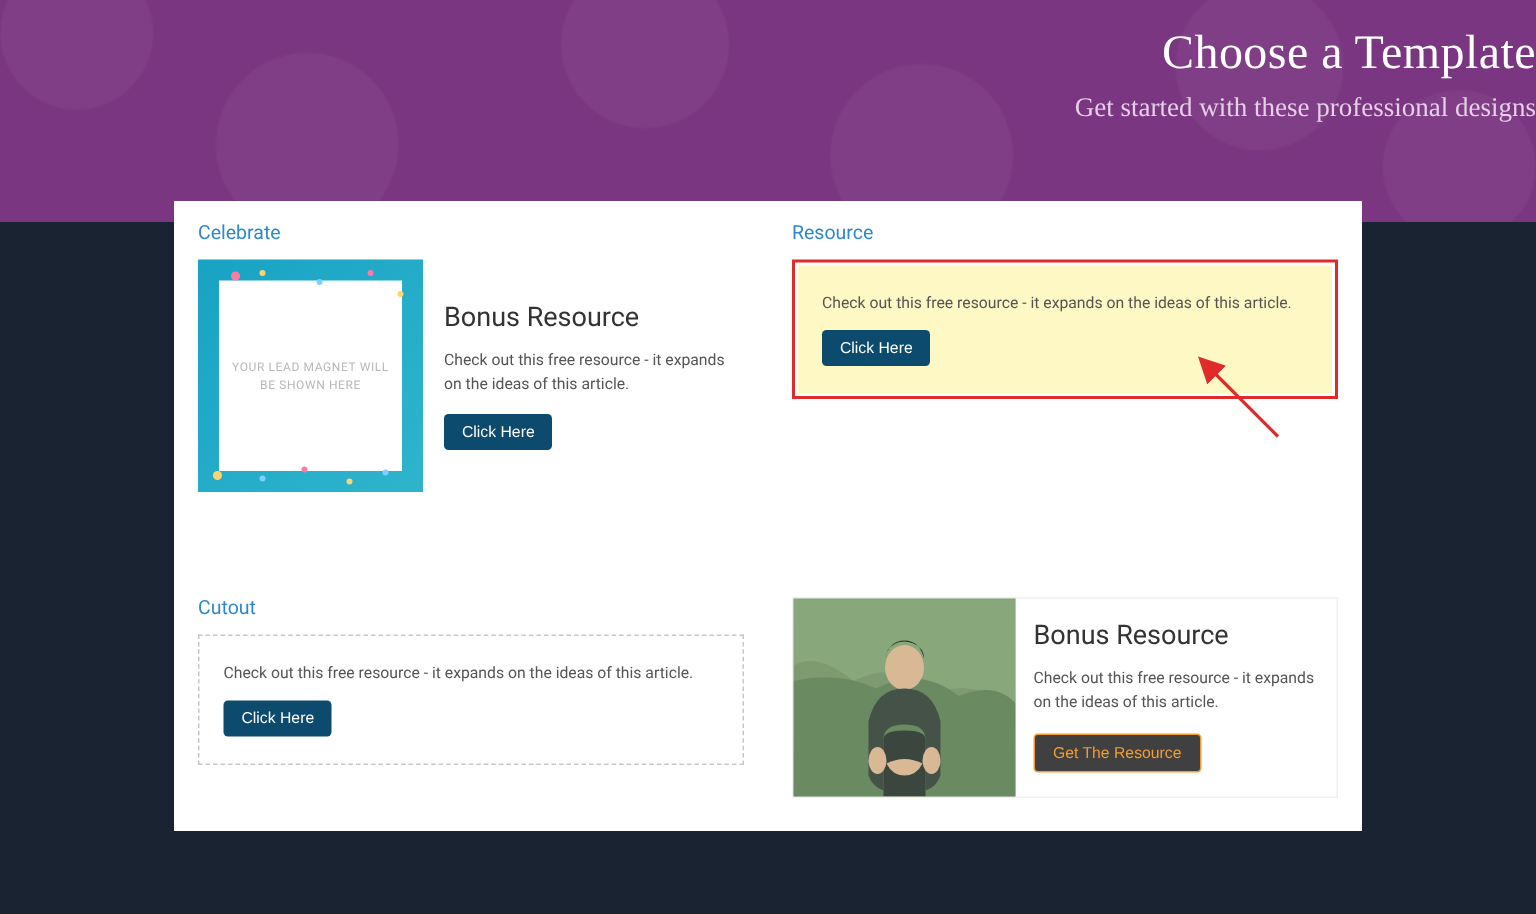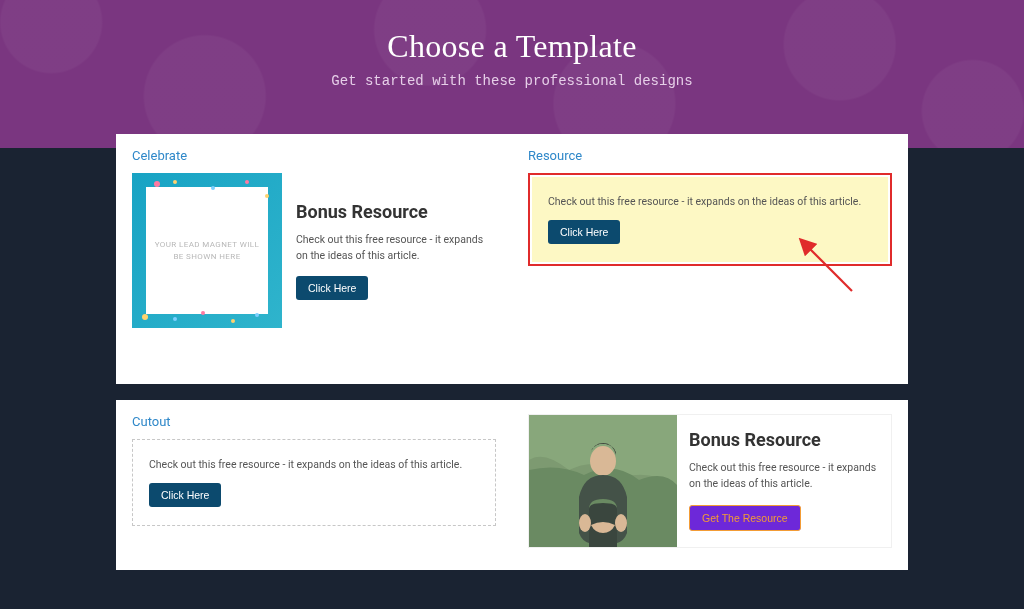--- a/index.html
+++ b/index.html
@@ -1,49 +1,49 @@
 <!DOCTYPE html>
 <html><head>
   <meta charset="utf-8">
   <style>
     *{box-sizing:border-box;margin:0;padding:0}
     body{font-family:-apple-system,BlinkMacSystemFont,"Segoe UI",Roboto,Arial,sans-serif;width:1024px;height:609px;overflow:hidden;background:#1a2332}
-    .hero{background:#7a3680;height:148px;position:relative;overflow:hidden;text-align:center;padding-top:28px}
+    .hero{background:#7a3680;height:148px;position:relative;overflow:hidden;text-align:right;padding-top:16px}
     .hero::before{content:"";position:absolute;inset:0;background-image:radial-gradient(circle at 5% 15%,rgba(255,255,255,.04) 50px,transparent 52px),radial-gradient(circle at 20% 65%,rgba(255,255,255,.04) 60px,transparent 62px),radial-gradient(circle at 42% 20%,rgba(255,255,255,.04) 55px,transparent 57px),radial-gradient(circle at 60% 70%,rgba(255,255,255,.04) 60px,transparent 62px),radial-gradient(circle at 82% 30%,rgba(255,255,255,.04) 55px,transparent 57px),radial-gradient(circle at 95% 75%,rgba(255,255,255,.04) 50px,transparent 52px)}
     .hero h1{font-family:Georgia,serif;color:#fff;font-size:32px;font-weight:400;position:relative;letter-spacing:.3px}
-    .hero .sub{font-family:Liberation Mono, monospace;color:#e6cfe8;font-size:14px;margin-top:8px;position:relative}
+    .hero .sub{font-family:Liberation Serif, serif;color:#e6cfe8;font-size:18px;margin-top:8px;position:relative}
     .container{width:792px;margin:-14px auto 0;position:relative}
     .grid{display:grid;grid-template-columns:1fr 1fr;}
     .card{background:#fff;padding:14px 16px 16px;min-height:0}
     .card-title{color:#2f88c9;font-size:13px;font-weight:400;margin-bottom:10px}
     
     .celebrate-body{display:flex;gap:14px;align-items:center}
     .cel-frame{width:150px;height:155px;background:linear-gradient(135deg,#18a3c4,#2fb4cc);position:relative;padding:14px;flex:0 0 150px}
     .cel-frame::before,.cel-frame::after{content:"";position:absolute;width:6px;height:6px;border-radius:50%}
     .cel-frame::before{top:8px;left:22px;background:#ff7aa2;box-shadow:18px -2px 0 -1px #ffd36e,56px 4px 0 -1px #7dd0ff,90px -2px 0 -1px #ff7aa2,110px 12px 0 -1px #ffd36e}
     .cel-frame::after{bottom:8px;left:10px;background:#ffd36e;box-shadow:30px 2px 0 -1px #7dd0ff,58px -4px 0 -1px #ff7aa2,88px 4px 0 -1px #ffd36e,112px -2px 0 -1px #7dd0ff}
     .cel-inner{background:#fff;width:100%;height:100%;display:flex;align-items:center;justify-content:center;text-align:center;padding:4px;color:#b8b8b8;font-size:8px;line-height:1.5;letter-spacing:.4px}
     .cel-text{flex:1}
-    .bonus-title{font-size:18px;font-weight:700;color:#333;margin-bottom:10px}
+    .bonus-title{font-size:18px;font-weight:400;color:#333;margin-bottom:10px}
     .bonus-desc{font-size:10.5px;color:#555;line-height:1.55;margin-bottom:12px}
     .btn{display:inline-block;background:#0c4a6e;color:#fff;font-size:10.5px;padding:6px 12px;border-radius:3px;border:none;cursor:pointer}
     
     .hl-wrap{border:2px solid #e02b2b;padding:2px;position:relative}
     .hl-box{background:#fdf8c4;padding:18px 16px}
     .hl-box p{font-size:10.5px;color:#555;margin-bottom:12px}
     .hl-arrow{position:absolute;top:62px;left:268px;pointer-events:none}
     
     .cut-box{border:1px dashed #c7c7c7;padding:18px 16px}
     .cut-box p{font-size:10.5px;color:#555;margin-bottom:12px}
     
     .por-body{display:flex;gap:0;border:1px solid #f0f0f0}
     .por-img{width:148px;height:132px;flex:0 0 148px;background:linear-gradient(#8aa87d,#6d8b65);position:relative;overflow:hidden}
     .por-img svg{position:absolute;inset:0}
     .por-txt{flex:1;padding:14px 12px}
-    .por-txt .btn{background:#6d28d9;color:#f39c35;border:1px solid #f39c35}
+    .por-txt .btn{background:#404040;color:#f39c35;border:1px solid #f39c35}
     .row2 .card{min-height:170px}
     .row1 .card{height:250px}
   </style>
 </head>
 <body>
 
 <div class="hero">
   <h1>Choose a Template</h1>
   <div class="sub">Get started with these professional designs</div>
 </div>
@@ -77,21 +77,21 @@
               <marker id="ah" markerWidth="8" markerHeight="8" refX="2" refY="4" orient="auto">
                 <path d="M0,0 L8,4 L0,8 Z" fill="#e02b2b"></path>
               </marker>
             </defs>
           <line x1="54" y1="54" x2="10" y2="10" stroke="#e02b2b" stroke-width="2.2" marker-end="url(#ah)"></line>
         </svg>
       </div>
     </div>
   </div>
 
-  <div class="grid row2" style="margin-top:16px">
+  <div class="grid row2" style="">
 
     <div class="card">
       <div class="card-title">Cutout</div>
       <div class="cut-box">
         <p>Check out this free resource - it expands on the ideas of this article.</p>
         <button class="btn">Click Here</button>
       </div>
     </div>
 
     <div class="card">

